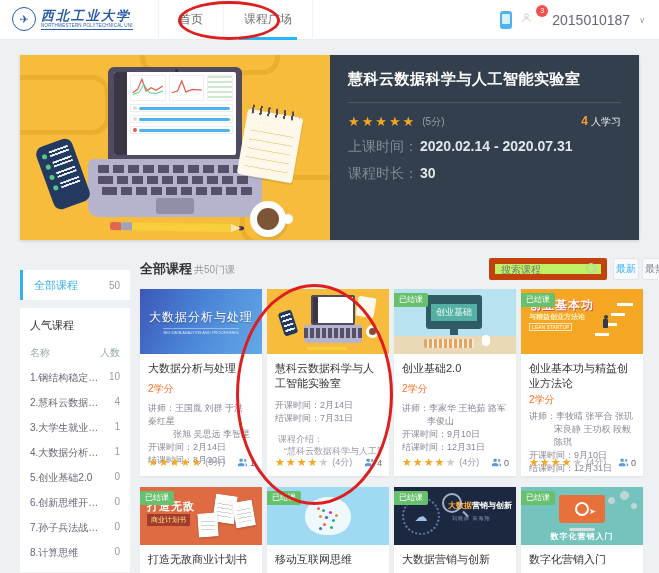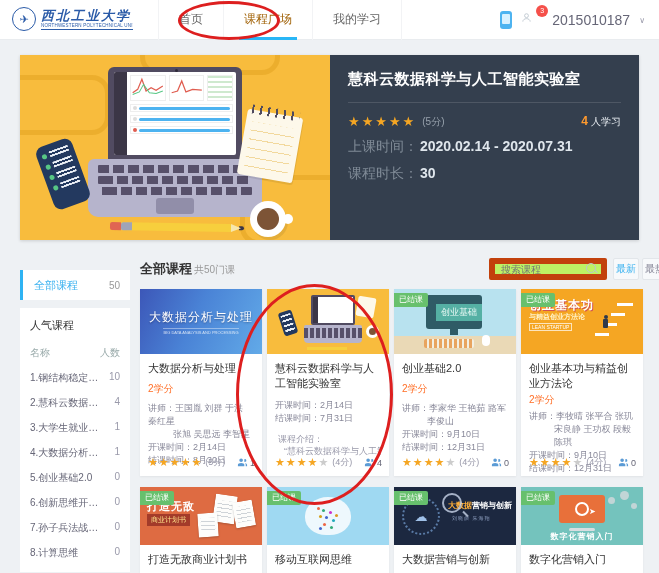--- a/index.html
+++ b/index.html
@@ -9,21 +9,21 @@
   
   .header { position:absolute; left:0; top:0; width:659px; height:40px; background:#fff; border-bottom:1px solid #e9ecef; z-index:5; }
   .logo { position:absolute; left:12px; top:7px; display:flex; align-items:center; gap:5px; }
   .emblem { width:24px; height:24px; border:1.5px solid #2b5ba8; border-radius:50%; display:flex; align-items:center; justify-content:center; color:#2b5ba8; font-size:11px; }
   .logo-txt { display:flex; flex-direction:column; }
   .logo-cn { font-family:"DejaVu Serif",serif; font-style:italic; font-weight:bold; color:#2b5ba8; font-size:13px; line-height:14px; letter-spacing:2px; }
   .logo-en { font-size:4.5px; color:#2b5ba8; letter-spacing:.2px; border-bottom:1px solid #2b5ba8; padding-bottom:1px; white-space:nowrap; width:92px; overflow:hidden; }
   .nav { position:absolute; left:158px; top:0; height:40px; display:flex;font-family:Liberation Serif, serif; }
   .nav-item { position:relative; padding:0 20px; line-height:39px; font-size:12px; color:#666; cursor:pointer; border-left:1px solid #f2f3f5; }
   .nav-item:last-child { border-right:1px solid #f2f3f5; }
-  .nav-item.active { color:#a16207;text-align:right; }
+  .nav-item.active { color:#737373;text-align:right; }
   .nav-item.active::after { content:""; position:absolute; left:50%; transform:translateX(-50%); bottom:0; width:58px; height:3px; background:#29b6f6; }
   .userbox { position:absolute; right:14px; top:0; height:40px; display:flex; align-items:center; gap:9px; }
   .phone-ic { width:12px; height:18px; background:#4db3f0; border-radius:3px; position:relative; }
   .phone-ic::before { content:""; position:absolute; left:2px; top:3px; right:2px; bottom:5px; background:#d8f1ff; border-radius:1px; }
   .avatar-wrap { position:relative; width:22px; height:22px; }
   .badge { position:absolute; right:-5px; top:-4px; min-width:12px; height:12px; border-radius:7px; background:#f5504a; color:#fff; font-size:7px; line-height:12px; text-align:center; padding:0 2px; }
   .uname { font-size:14px; color:#667; }
   .chev { font-size:8px; color:#99a; }
 
   
@@ -127,21 +127,21 @@
   .mini-lt-s i { display:block; width:100%; height:100%; background:#fff; background:linear-gradient(90deg,#3b3646 0 5px,#fff 5px); }
   .mini-lt-b { position:absolute; left:37px; top:36px; width:58px; height:18px; background:#b6b4cc; border-radius:2px 2px 4px 4px; background-image:repeating-linear-gradient(90deg,#57506a 0 4px,#b6b4cc 4px 6px); background-size:100% 10px; background-repeat:no-repeat; background-position:0 3px; }
   .mini-ph { position:absolute; left:14px; top:22px; width:14px; height:24px; background:#23395f; border-radius:3px; transform:rotate(-18deg); }
   .mini-ph::before { content:""; position:absolute; inset:3px 2px; background:repeating-linear-gradient(180deg,#e9eef5 0 2px,transparent 2px 5px); }
   .mini-note { position:absolute; right:14px; top:8px; width:18px; height:20px; background:#fdf8ea; transform:rotate(10deg); border-radius:2px; }
   .mini-cup { position:absolute; right:10px; top:36px; width:13px; height:13px; background:#fff; border-radius:50%; }
   .mini-cup::before { content:""; position:absolute; inset:3px; background:#7d5436; border-radius:50%; }
   .mini-pencil { position:absolute; left:40px; top:58px; width:40px; height:3px; background:#f7cf3d; }
   .img-desk { background:#b8e2ef; }
   .img-desk .desk { position:absolute; left:0; bottom:0; width:100%; height:18px; background:#ead9b6; }
-  .img-desk .mon { position:absolute; left:32px; top:6px; width:56px; height:34px; background:#2f5b66; border-radius:3px; display:flex; align-items:center; justify-content:flex-end; }
+  .img-desk .mon { position:absolute; left:32px; top:6px; width:56px; height:34px; background:#2f5b66; border-radius:3px; display:flex; align-items:center; justify-content:center; }
   .img-desk .mon span { color:#eafaf6; font-size:9px; background:#55b0a4; padding:2px 5px; }
   .img-desk .stand { position:absolute; left:56px; top:40px; width:8px; height:6px; background:#2f5b66; }
   .img-desk .kb { position:absolute; left:30px; bottom:6px; width:50px; height:9px; background:#f3efe2; border-radius:2px; background-image:repeating-linear-gradient(90deg,#e8a45f 0 3px,#f3efe2 3px 5px); }
   .img-desk .mouse { position:absolute; left:88px; bottom:8px; width:8px; height:11px; background:#fff; border-radius:4px; }
   .img-lean { background:#f5a623; }
   .img-lean .t1 { position:absolute; left:8px; top:8px; color:#fff; font-weight:bold; font-size:12px; text-shadow:1px 1px 0 #d2544f; letter-spacing:1px; }
   .img-lean .t2 { position:absolute; left:8px; top:23px; color:#fff3c9; font-size:7px; font-weight:bold; }
   .img-lean .t3 { position:absolute; left:8px; top:34px; color:#fff; font-size:5px; border:1px solid rgba(255,255,255,.7); padding:0 2px; }
   .stairs i { position:absolute; background:#fff; height:3px; }
   .walker { position:absolute; right:34px; top:26px; width:7px; height:14px; }
@@ -182,21 +182,20 @@
   <div class="logo">
     <div class="emblem">✈</div>
     <div class="logo-txt">
       <span class="logo-cn">西北工业大学</span>
       <span class="logo-en">NORTHWESTERN POLYTECHNICAL UNIVERSITY</span>
     </div>
   </div>
   <div class="nav">
     <div class="nav-item">首页</div>
     <div class="nav-item active">课程广场</div>
-    <div class="nav-item">我的学习</div>
   </div>
   <div class="userbox">
     <div class="phone-ic"></div>
     <div class="avatar-wrap">
       <svg class="users-ic" width="22" height="22" viewBox="0 0 24 24">
         <circle cx="12" cy="8" r="4.2" fill="none" stroke="#b9c2cc" stroke-width="1.8"></circle>
         <path d="M4 21c0-4 3.8-6.5 8-6.5s8 2.5 8 6.5" fill="none" stroke="#b9c2cc" stroke-width="1.8"></path>
       </svg>
       <span class="badge">3</span>
     </div>

